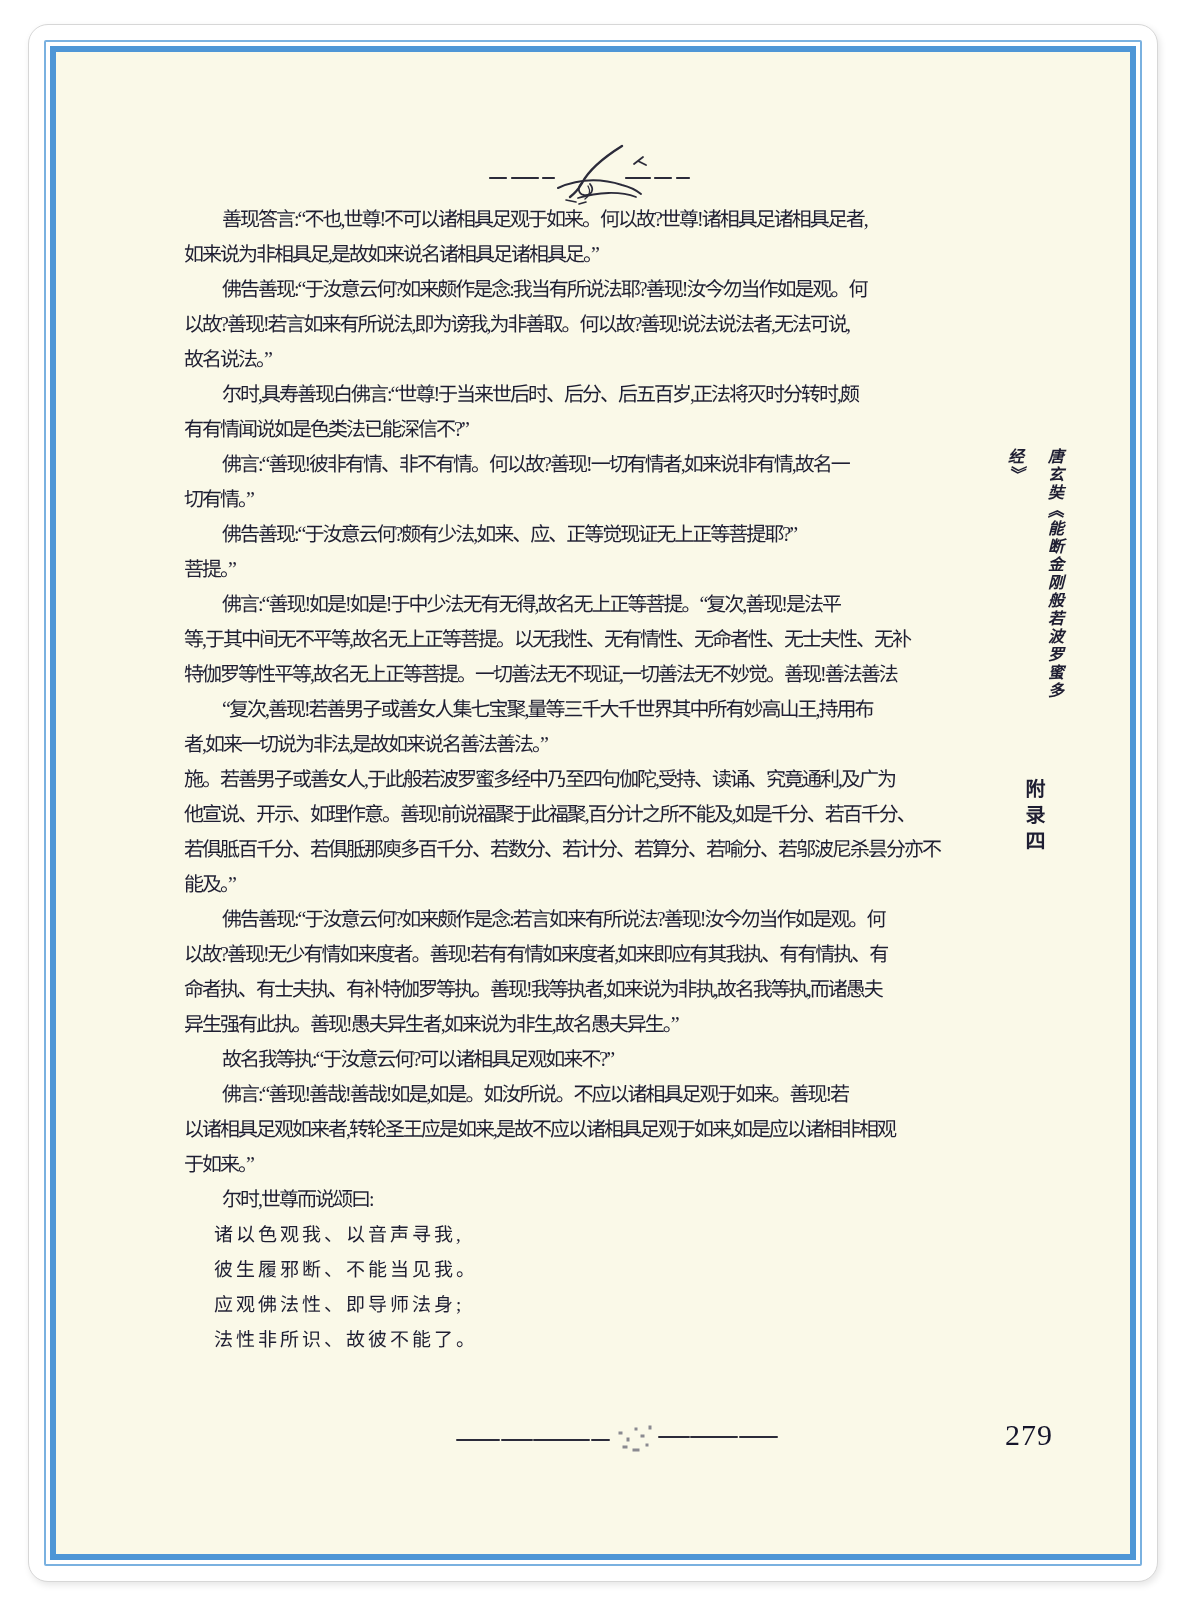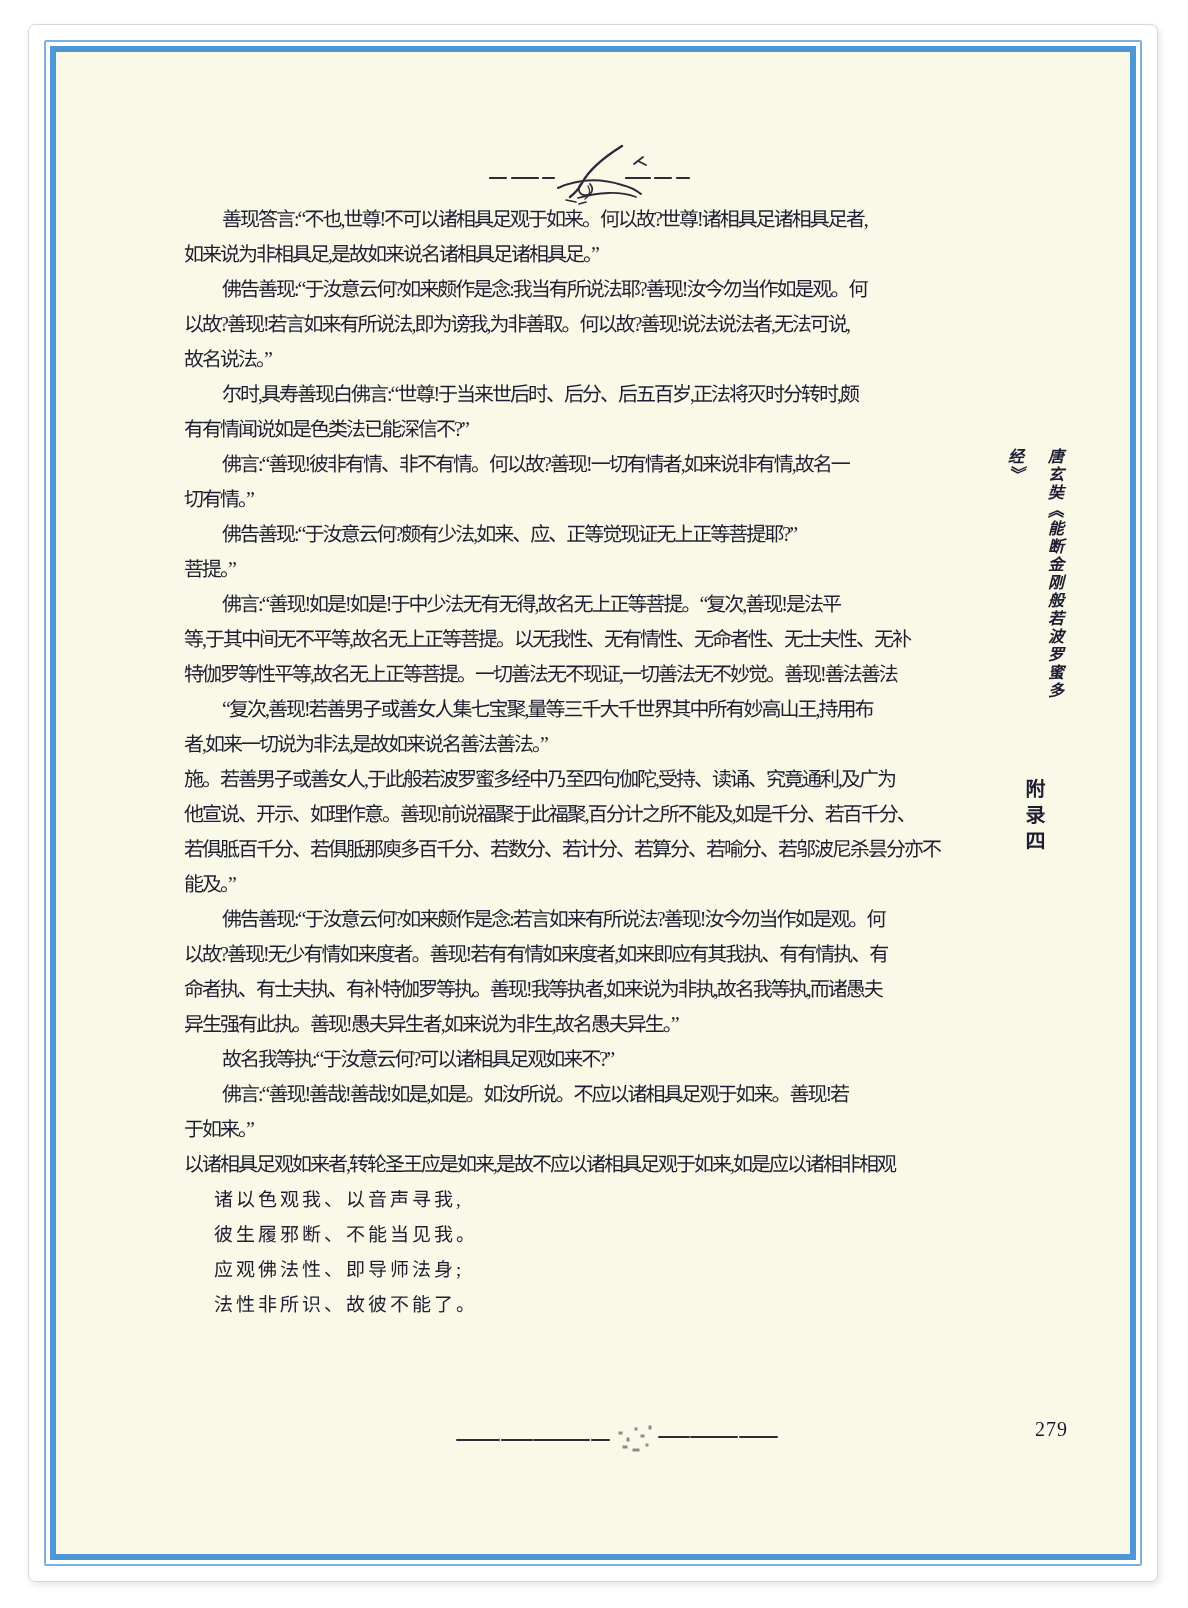--- a/index.html
+++ b/index.html
@@ -3,21 +3,21 @@
 <meta charset="utf-8">
 <style>
   html,body{margin:0;padding:0;}
   body{
     width:1188px;height:1608px;position:relative;overflow:hidden;
     background:#ffffff;
     font-family:"Liberation Serif","DejaVu Serif",serif;
   }
   .card{
     position:absolute;left:28px;top:24px;width:1130px;height:1558px;
-    background:#ffffff;border:1px solid #d7d7d7;border-radius:7px;
+    background:#ffffff;border:1px solid #d7d7d7;border-radius:20px;
     box-shadow:2px 3px 7px rgba(0,0,0,0.10);
     box-sizing:border-box;
   }
   .frame-thin{
     position:absolute;inset:15px;border:2px solid var(--frame-thin,#7ab1e0);
     border-radius:2px;
   }
   .frame-thick{
     position:absolute;inset:21px;border:6px solid var(--frame-thick,#4e96d6);
     background:var(--paper,#faf9e8);
@@ -48,21 +48,21 @@
     writing-mode:vertical-rl;text-orientation:mixed;
     font-size:16px;letter-spacing:2px;font-style:italic;font-weight:bold;
     height:278px;line-height:40px;
   }
   .v-appendix{
     writing-mode:vertical-rl;text-orientation:mixed;
     margin-top:52px;font-size:20px;font-weight:bold;letter-spacing:6px;
     line-height:40px;
   }
   .page-number{
-    position:absolute;left:979px;top:1366px;font-size:20px;letter-spacing:1px;
+    position:absolute;left:949px;top:1366px;font-size:30px;letter-spacing:1px;
     color:#16162c;
   }
   svg .ink{stroke:#2b2b3a;fill:none;stroke-linecap:round;}
   svg .faded{stroke:#8a8a90;fill:#8a8a90;}
 </style>
 </head>
 <body style="--paper: #faf9e8; --frame-thick: #4e96d6; --frame-thin: #7ab1e0; --ink: #1e1e32;">
 
 <div class="card">
   <div class="frame-thin"></div>
@@ -101,22 +101,23 @@
           <div class="line">施。若善男子或善女人,于此般若波罗蜜多经中乃至四句伽陀,受持、读诵、究竟通利,及广为</div>
           <div class="line">他宣说、开示、如理作意。善现!前说福聚于此福聚,百分计之所不能及,如是千分、若百千分、</div>
           <div class="line">若俱胝百千分、若俱胝那庾多百千分、若数分、若计分、若算分、若喻分、若邬波尼杀昙分亦不</div>
           <div class="line">能及。”</div>
           <div class="line first">佛告善现:“于汝意云何?如来颇作是念:若言如来有所说法?善现!汝今勿当作如是观。何</div>
           <div class="line">以故?善现!无少有情如来度者。善现!若有有情如来度者,如来即应有其我执、有有情执、有</div>
           <div class="line">命者执、有士夫执、有补特伽罗等执。善现!我等执者,如来说为非执,故名我等执,而诸愚夫</div>
           <div class="line">异生强有此执。善现!愚夫异生者,如来说为非生,故名愚夫异生。”</div>
           <div class="line first">故名我等执:“于汝意云何?可以诸相具足观如来不?”</div>
           <div class="line first">佛言:“善现!善哉!善哉!如是,如是。如汝所说。不应以诸相具足观于如来。善现!若</div>
+          <div class="line">以诸相具足观如来者,转轮圣王应是如来,是故不应以诸相具足观于如来,如是应以诸相非相观</div>
           <div class="line">于如来。”</div>
-          <div class="line">以诸相具足观如来者,转轮圣王应是如来,是故不应以诸相具足观于如来,如是应以诸相非相观</div>
+          <div class="line first">尔时,世尊而说颂曰:</div>
           <div class="line verse">诸以色观我、以音声寻我,</div>
           <div class="line verse">彼生履邪断、不能当见我。</div>
           <div class="line verse">应观佛法性、即导师法身;</div>
           <div class="line verse">法性非所识、故彼不能了。</div>
         </div>
 
       <div class="sidebar">
         <div class="v-title">唐玄奘《能断金刚般若波罗蜜多经》</div>
         <div class="v-appendix">附录四</div>
       </div>

